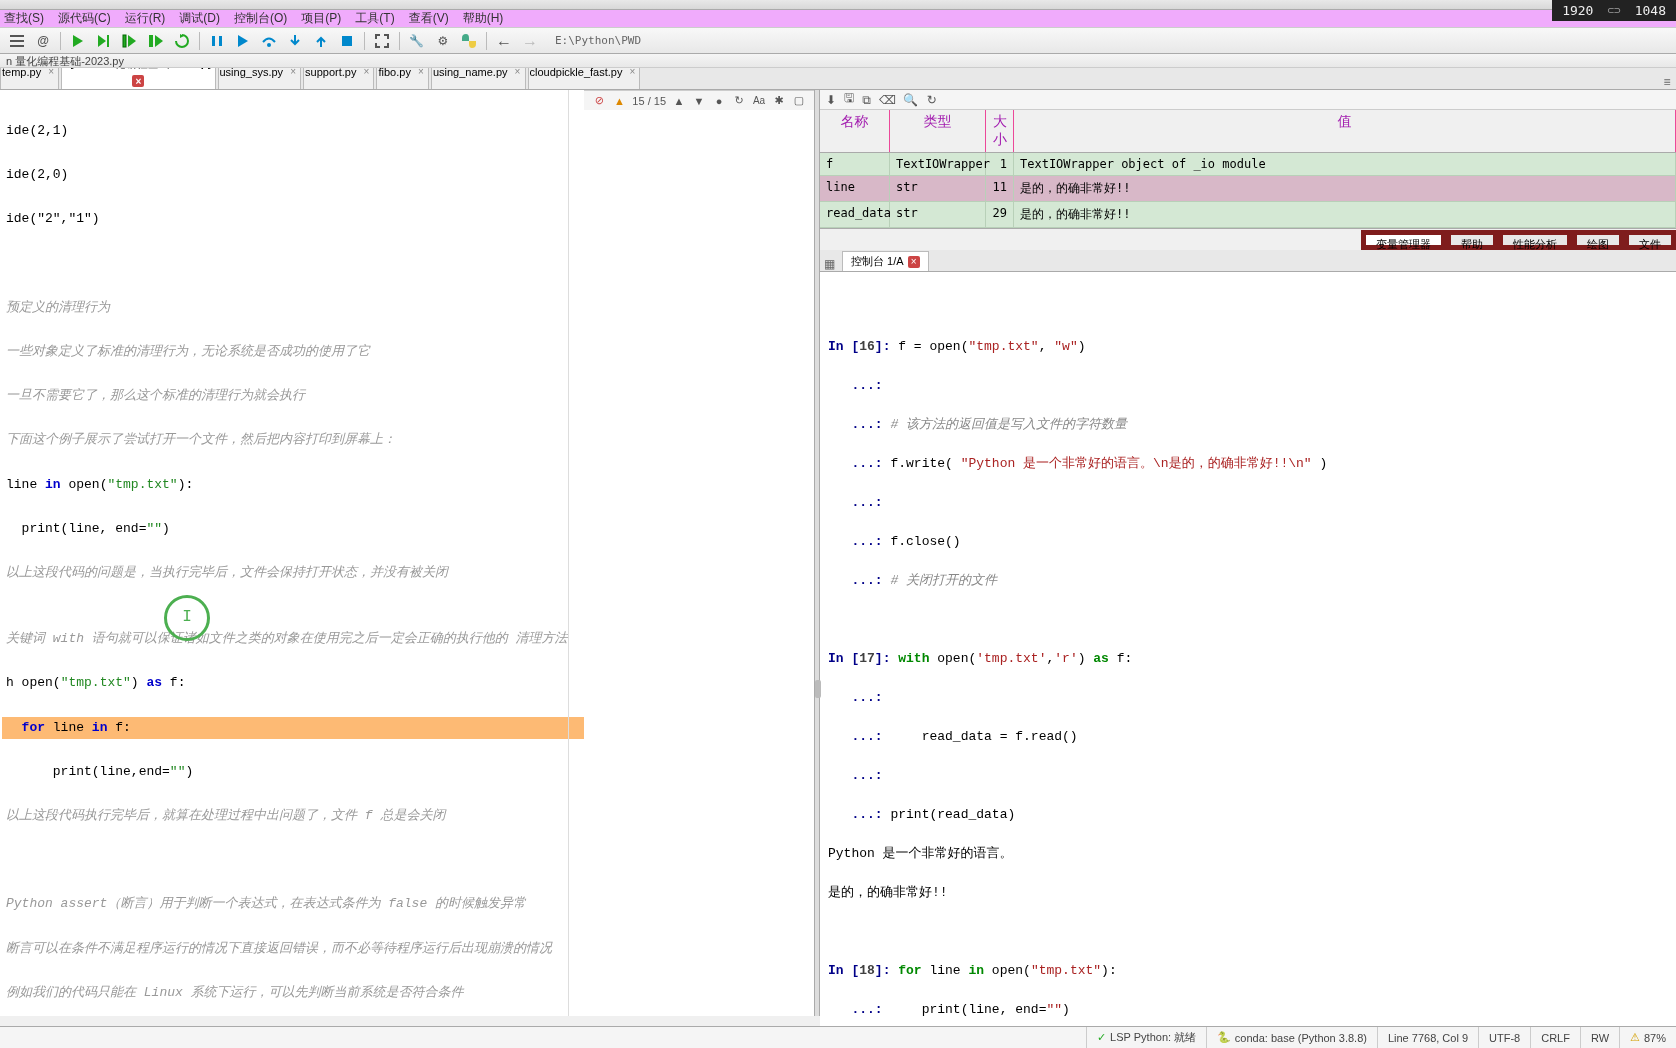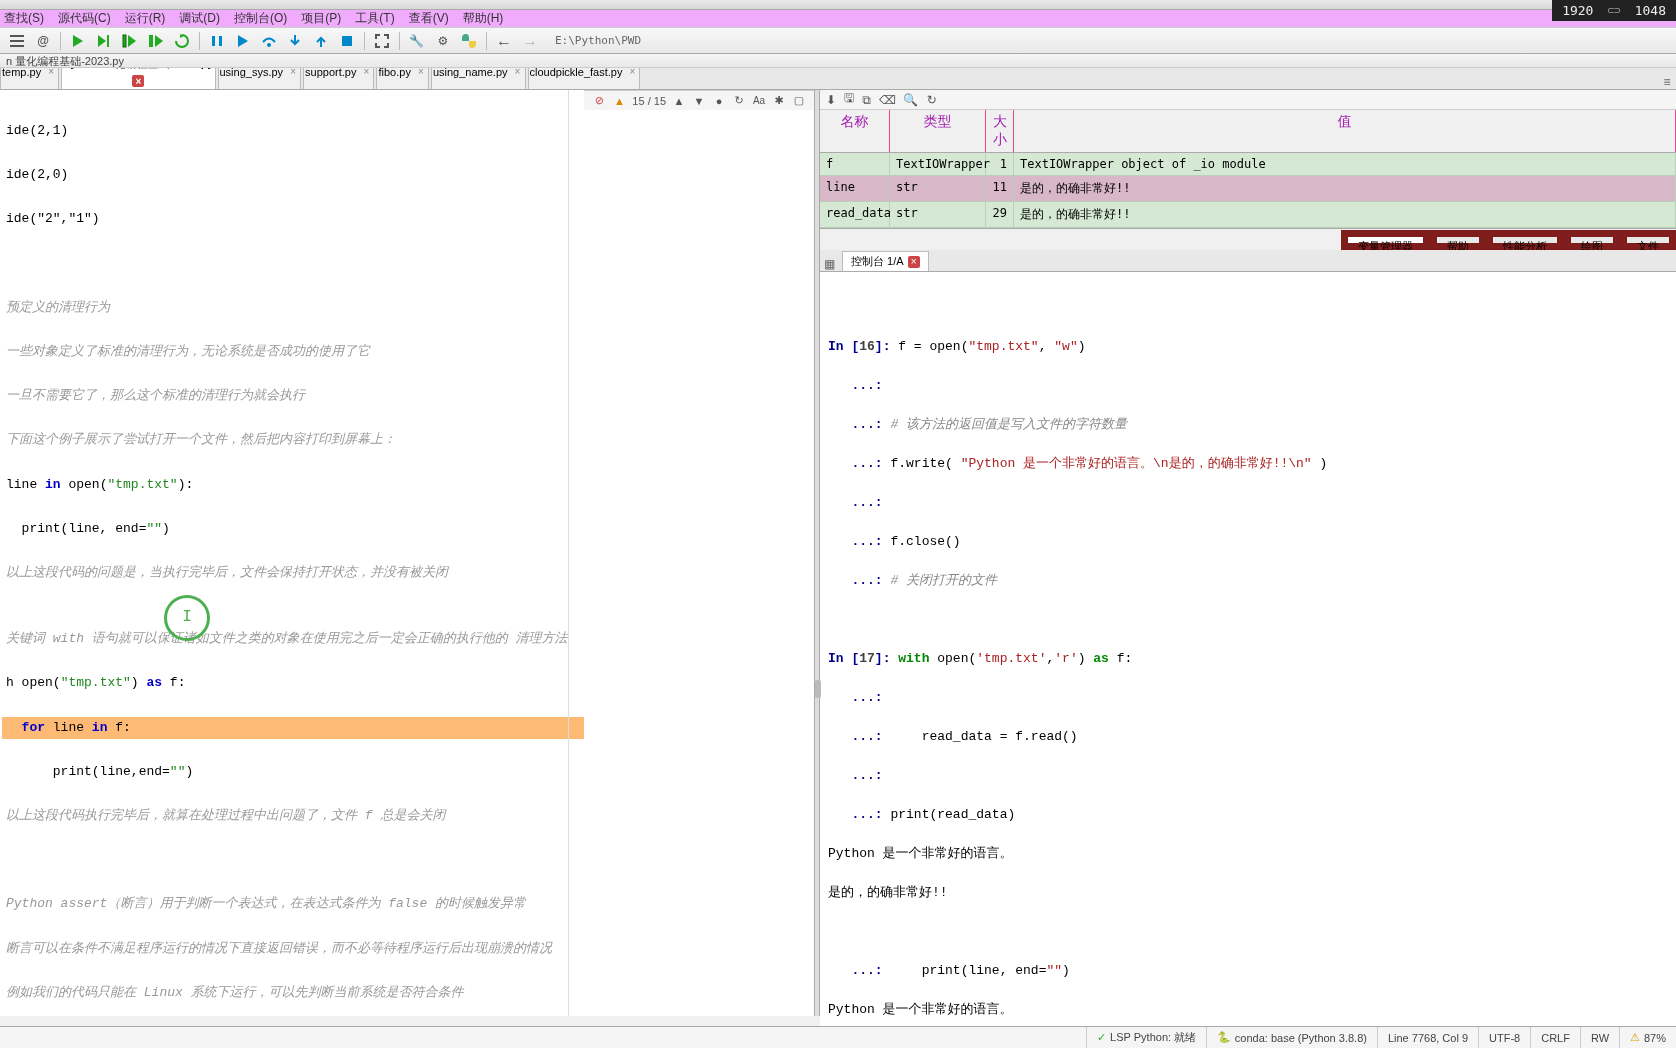--- a/index.html
+++ b/index.html
@@ -53,21 +53,21 @@
 
 .var-table { flex: 1; background: #d4e8d4; overflow: hidden; }
 .var-header { display: flex; background: #f0f0f0; border-bottom: 1px solid #aaa; }
 .var-th { padding: 3px 6px; border-right: 1px solid #ec4899; font-size: 14px; color: #a21caf; text-align: center; }
 .var-row { display: flex; border-bottom: 1px solid #b8d0b8; font-family: Consolas, monospace; font-size: 12px; }
 .var-td { padding: 4px 6px; border-right: 1px solid #b8d0b8; }
 .var-row.sel { background: #d8b8c8; }
 .col-name { width: 70px; } .col-type { width: 96px; } .col-size { width: 28px; text-align: right; } .col-value { flex: 1; }
 
 .var-tabs { height: 22px; background: #f0f0f0; border-top: 1px solid #aaa; display: flex; align-items: flex-end; justify-content: flex-end; }
-.var-tab { height: 20px; padding: 2px 10px; border: 7px solid #7f1d1d; font-size: 11px; cursor: pointer; background: #e8e8e8; }
+.var-tab { height: 20px; padding: 2px 10px; border: 5px solid #7f1d1d; font-size: 11px; cursor: pointer; background: #e8e8e8; }
 .var-tab.active { background: #fff; }
 
 .console-pane { flex: 1; display: flex; flex-direction: column; background: #fff; }
 .console-tabbar { height: 22px; background: #e8e8e8; display: flex; align-items: flex-end; border-bottom: 1px solid #aaa; padding-left: 4px; }
 .console-tab { height: 20px; padding: 2px 8px; background: #fff; border: 1px solid #bbb; border-bottom: none; font-size: 11px; display: flex; align-items: center; gap: 4px; }
 .ct-icon { width: 14px; height: 14px; }
 
 .console { flex: 1; font-family: Consolas, "Courier New", monospace; font-size: 13px; padding: 6px 8px; overflow: hidden; line-height: 1.5; white-space: pre; }
 .prompt-in { color: #000088; font-weight: bold; }
 .prompt-num { color: #404040; font-weight: bold; }
@@ -365,20 +365,21 @@
 <div><span class="prompt-in">   ...: </span><span class="c-cmt"># 关闭打开的文件</span></div>
 <div> </div>
 <div><span class="prompt-in">In [</span><span class="prompt-num">17</span><span class="prompt-in">]: </span><span class="c-kw">with</span><span> open(</span><span class="c-str">'tmp.txt'</span><span>,</span><span class="c-str">'r'</span><span>) </span><span class="c-kw">as</span><span> f:</span></div>
 <div><span class="prompt-in">   ...: </span></div>
 <div><span class="prompt-in">   ...: </span><span>    read_data = f.read()</span></div>
 <div><span class="prompt-in">   ...: </span></div>
 <div><span class="prompt-in">   ...: </span><span>print(read_data)</span></div>
 <div>Python 是一个非常好的语言。</div>
 <div>是的，的确非常好!!</div>
 <div> </div>
+<div><span class="prompt-in">In [</span><span class="prompt-num">18</span><span class="prompt-in">]: </span><span class="c-kw">for</span><span> line </span><span class="c-kw">in</span><span> open(</span><span class="c-str">"tmp.txt"</span><span>):</span></div>
 <div><span class="prompt-in">   ...: </span><span>    print(line, end=</span><span class="c-str">""</span><span>)</span></div>
 <div>Python 是一个非常好的语言。</div>
 
 
 
       </div>
 
     </div>
   </div>
 </div>

